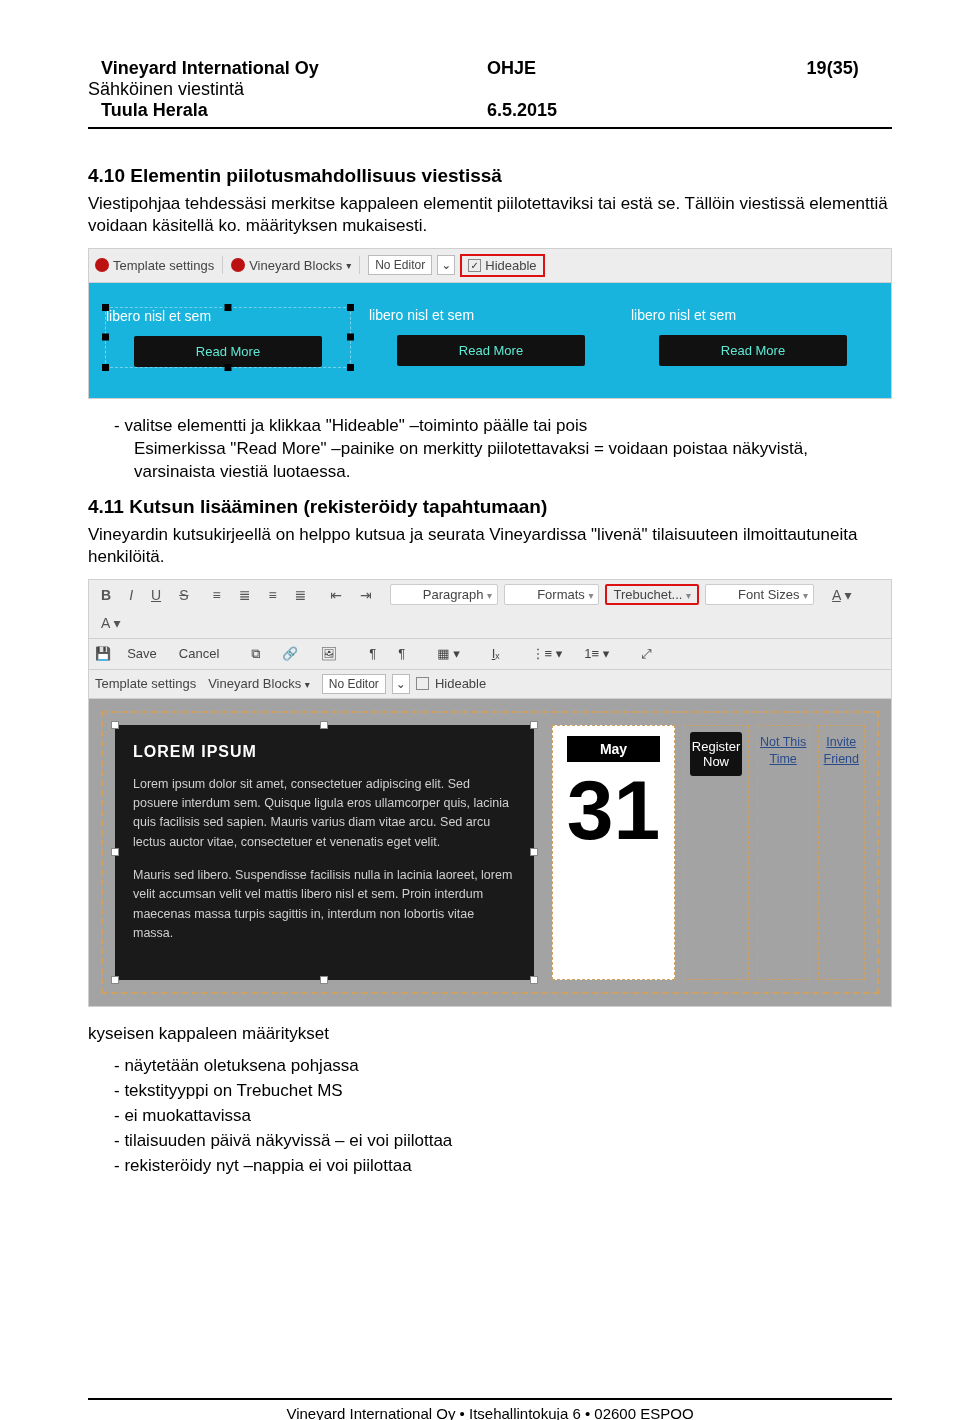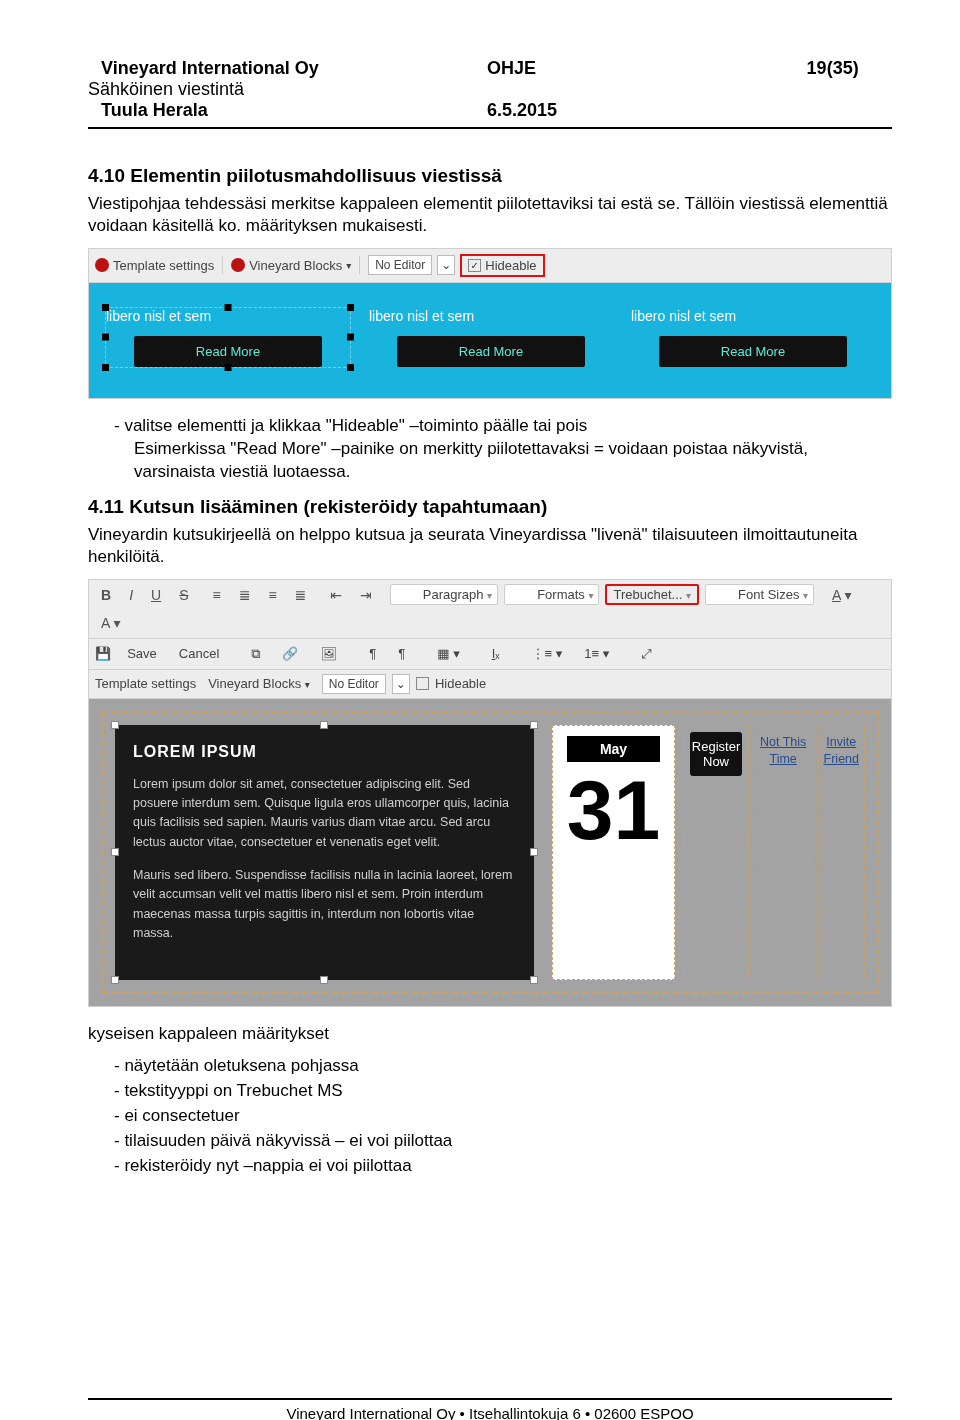--- a/index.html
+++ b/index.html
@@ -27,21 +27,21 @@
   
   .sshot { border:1px solid #cfcfcf; margin:4px 0 16px 0; }
   .ebar { background:#ededed; border-bottom:1px solid #d0d0d0; padding:5px 6px; display:flex; align-items:center; gap:5px; font-size:13px; color:#444; }
   .ebar .tgt { display:flex; align-items:center; gap:4px; }
   .ebar .tgt .dot { width:14px;height:14px;border-radius:50%;background:#b11; display:inline-block;}
   .ebar .sep { width:1px; height:18px; background:#ccc; margin:0 3px;}
   .editor-pill { border:1px solid #bbb; background:#fff; padding:2px 6px; font-size:12px;}
   .hide-wrap { border:2px solid #d11; padding:2px 6px; display:flex; align-items:center; gap:4px;}
   .cb { width:13px;height:13px;border:1px solid #888;display:inline-flex;align-items:center;justify-content:center;font-size:10px;color:#333;}
   .cb.checked::after{content:"✓";}
-  .blue-area{ background:#19b4dd; padding:24px 16px 30px 16px; display:flex; gap:18px;align-items:center;}
+  .blue-area{ background:#19b4dd; padding:24px 16px 30px 16px; display:flex; gap:18px;}
   .card{ flex:1; }
   .card .label{ color:#fff; font-size:14px; margin-bottom:12px;}
   .readmore{ background:#111; color:#5eead4; text-align:center; padding:8px 0; font-size:13px; border-radius:2px; margin:0 28px;}
   .handles{ position:relative;}
   .card.sel{ border:1px dashed rgba(255,255,255,.4);}
   .sq{width:7px;height:7px;background:#000;position:absolute;}
   .sq.tl{top:-4px;left:-4px}.sq.tr{top:-4px;right:-4px}
   .sq.ml{top:50%;left:-4px;transform:translateY(-50%)}
   .sq.mr{top:50%;right:-4px;transform:translateY(-50%)}
   .sq.bl{bottom:-4px;left:-4px}.sq.br{bottom:-4px;right:-4px}
@@ -266,21 +266,21 @@
             </div>
           </div>
         </div>
       </div>
     </div>
 
     <p class="body-text" style="margin-top:8px;">kyseisen kappaleen määritykset</p>
     <ul class="bullets" style="margin-top:0;">
       <li>näytetään oletuksena pohjassa</li>
       <li>tekstityyppi on Trebuchet MS</li>
-      <li>ei consectetuer</li>
+      <li>ei muokattavissa</li>
       <li>tilaisuuden päivä näkyvissä – ei voi piilottaa</li>
       <li>rekisteröidy nyt –nappia ei voi piilottaa</li>
     </ul>
   </div>
 
   <div class="foot">
     <hr>
     <div>Vineyard International Oy • Itsehallintokuja 6 • 02600 ESPOO</div>
     <div>Puh 010 320 5060 • Fax 010 320 5061 • www.vineyard.fi</div>
   </div>

